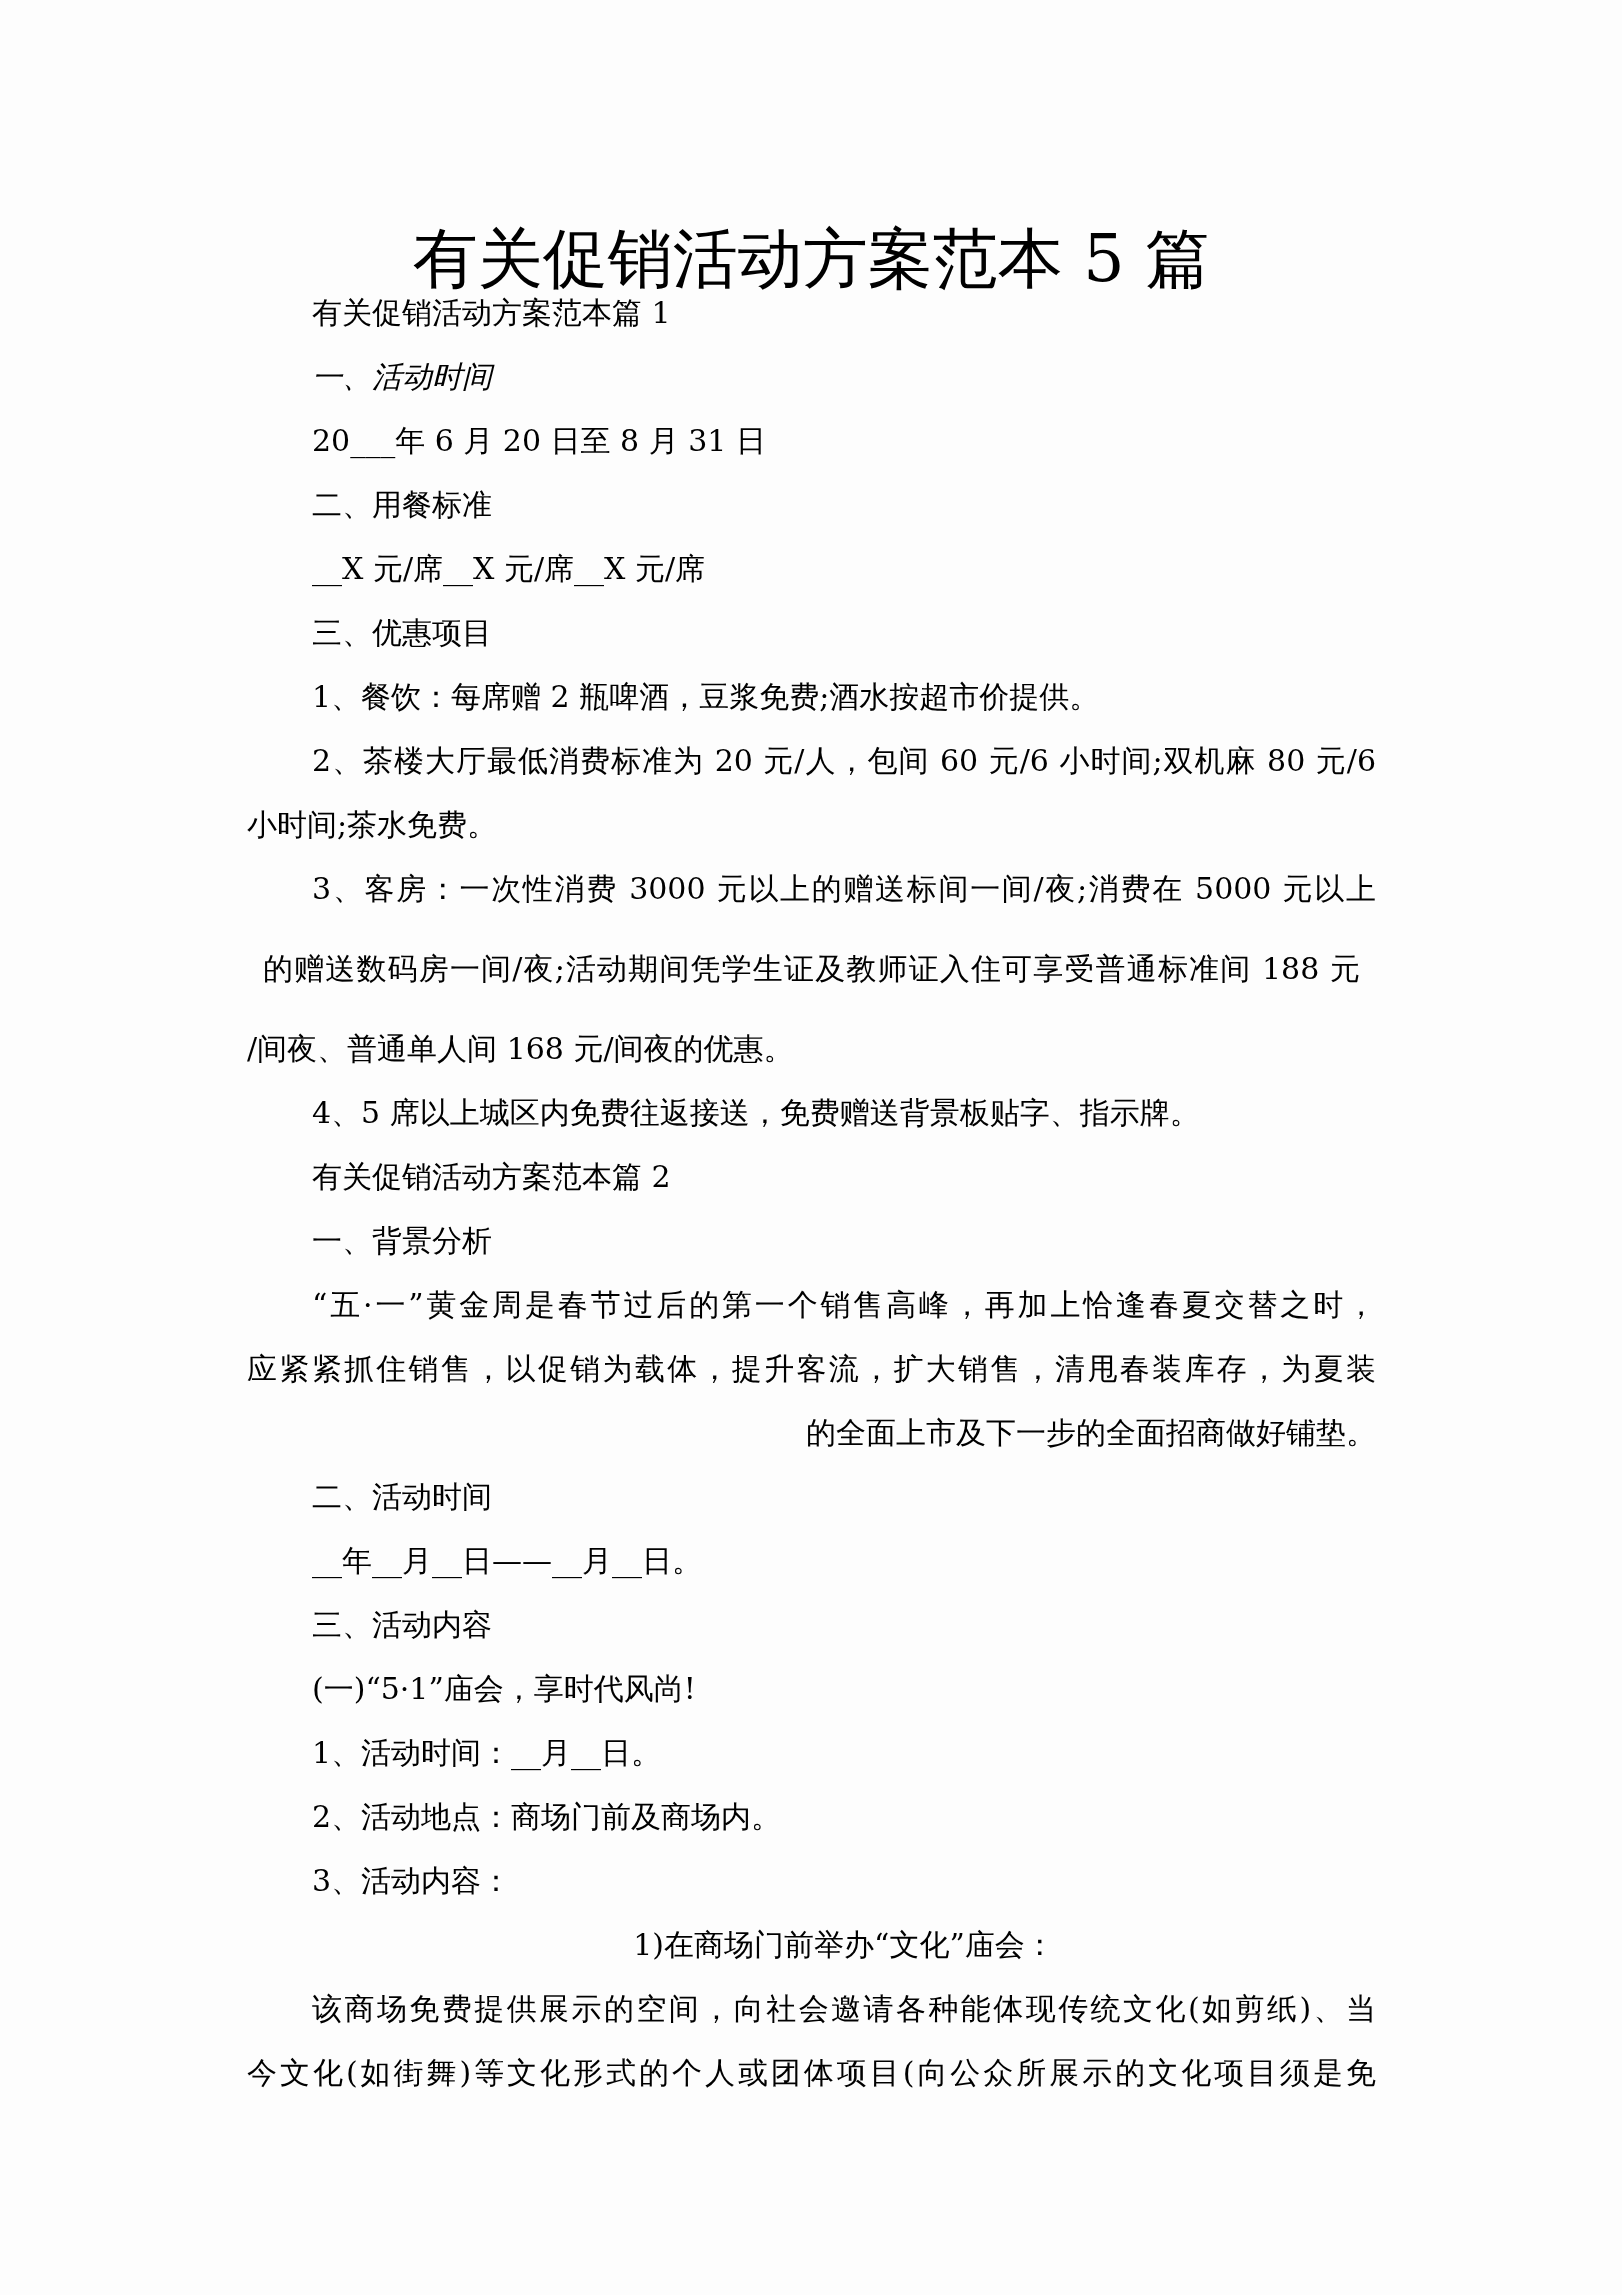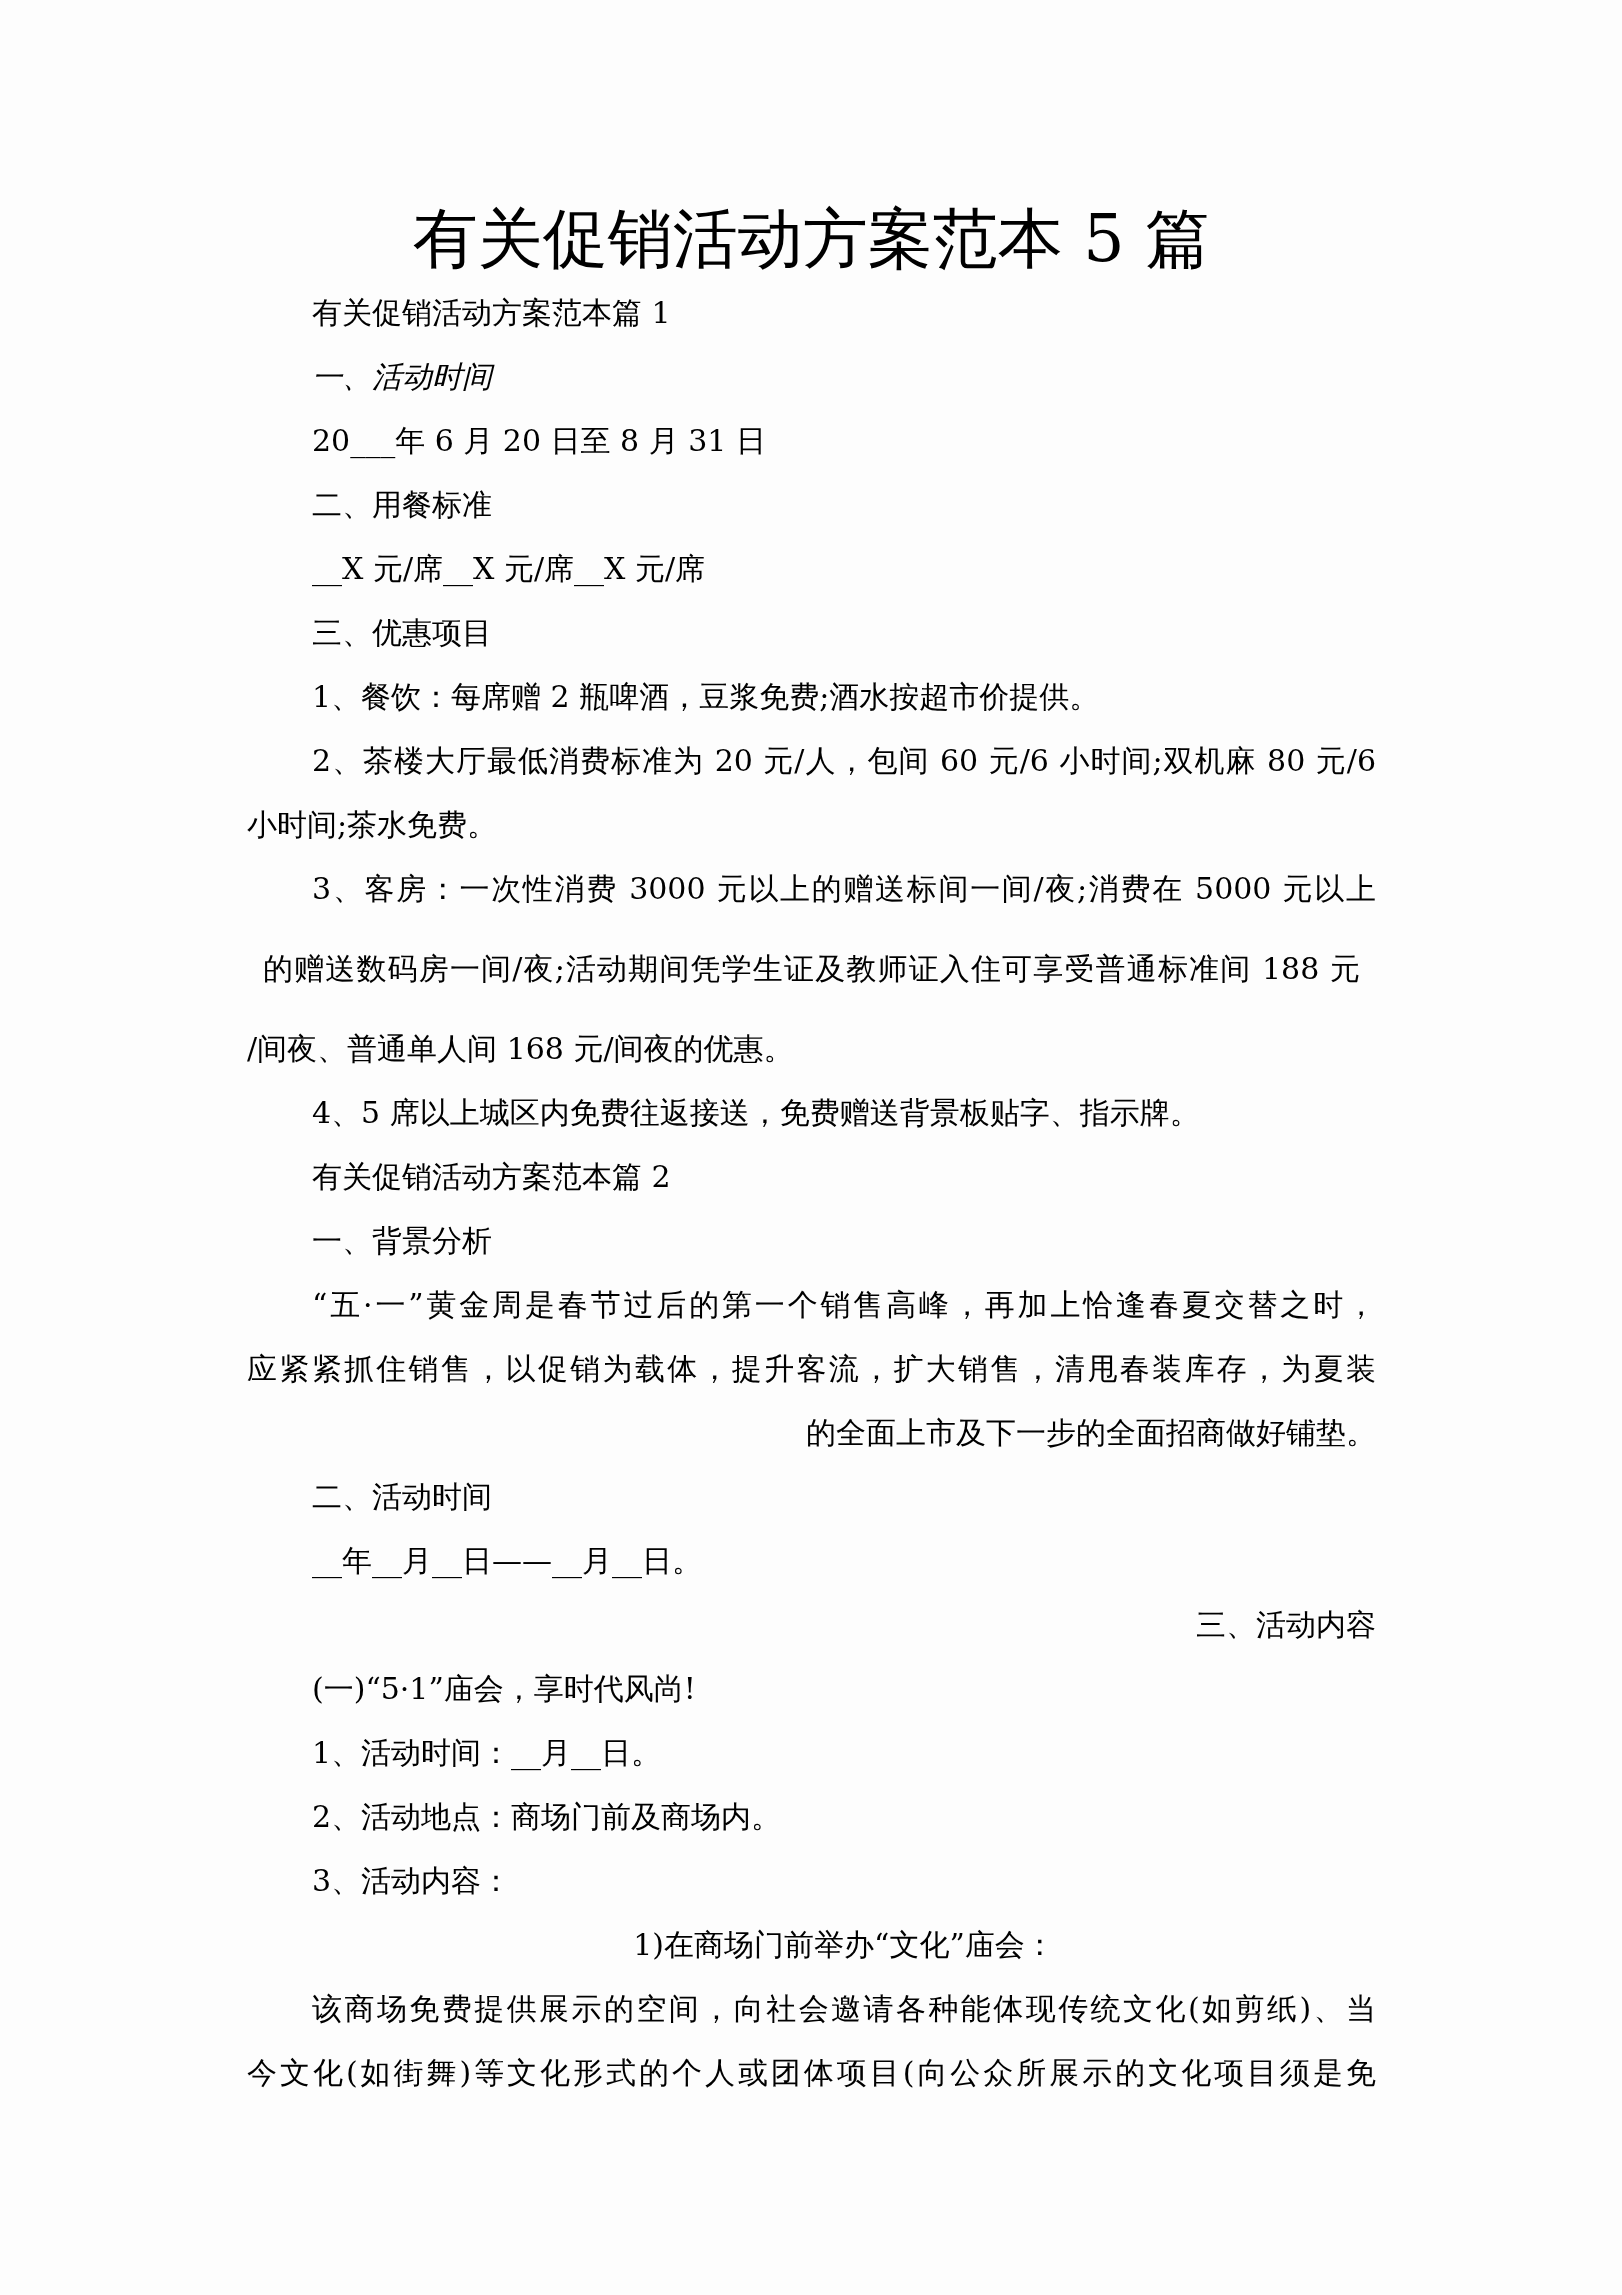--- a/index.html
+++ b/index.html
@@ -19,21 +19,21 @@
     position: absolute;
     left: 0;
     top: 0;
     width: 1623px;
     height: 2295px;
     background: #fdfdfd;
   }
   .title {
     position: absolute;
     left: 0;
-    top: 196px;
+    top: 216px;
     width: 1623px;
     text-align: center;
     font-size: 65px;
     line-height: 85px;
     letter-spacing: 0px;
     font-weight: normal;
     margin: 0;
     white-space: nowrap;
   }
   .body {
@@ -77,21 +77,21 @@
       <p class="line full" style="margin: 16px;">的赠送数码房一间/夜;活动期间凭学生证及教师证入住可享受普通标准间 188 元</p>
       <p class="line" style="margin: 0px;">/间夜、普通单人间 168 元/间夜的优惠。</p>
       <p class="line indent" style="margin: 0px;">4、5 席以上城区内免费往返接送，免费赠送背景板贴字、指示牌。</p>
       <p class="line indent" style="margin: 0px;">有关促销活动方案范本篇 2</p>
       <p class="line indent" style="margin: 0px;">一、背景分析</p>
       <p class="line indent full" style="margin: 0px;">“五·一”黄金周是春节过后的第一个销售高峰，再加上恰逢春夏交替之时，</p>
       <p class="line full" style="margin: 0px;">应紧紧抓住销售，以促销为载体，提升客流，扩大销售，清甩春装库存，为夏装</p>
       <p class="line" style="margin: 0px; text-align: right;">的全面上市及下一步的全面招商做好铺垫。</p>
       <p class="line indent" style="margin: 0px;">二、活动时间</p>
       <p class="line indent" style="margin: 0px;">__年__月__日——__月__日。</p>
-      <p class="line indent" style="margin: 0px; text-align: right;">三、活动内容</p>
+      <p class="line indent" style="margin: 0px;">三、活动内容</p>
       <p class="line indent" style="margin: 0px;">(一)“5·1”庙会，享时代风尚!</p>
       <p class="line indent" style="margin: 0px;">1、活动时间：__月__日。</p>
       <p class="line indent" style="margin: 0px;">2、活动地点：商场门前及商场内。</p>
       <p class="line indent" style="margin: 0px;">3、活动内容：</p>
       <p class="line indent" style="margin: 0px; text-align: center;">1)在商场门前举办“文化”庙会：</p>
       <p class="line indent full" style="margin: 0px;">该商场免费提供展示的空间，向社会邀请各种能体现传统文化(如剪纸)、当</p>
       <p class="line full" style="margin: 0px;">今文化(如街舞)等文化形式的个人或团体项目(向公众所展示的文化项目须是免</p>
     </div>
 </div>
 

